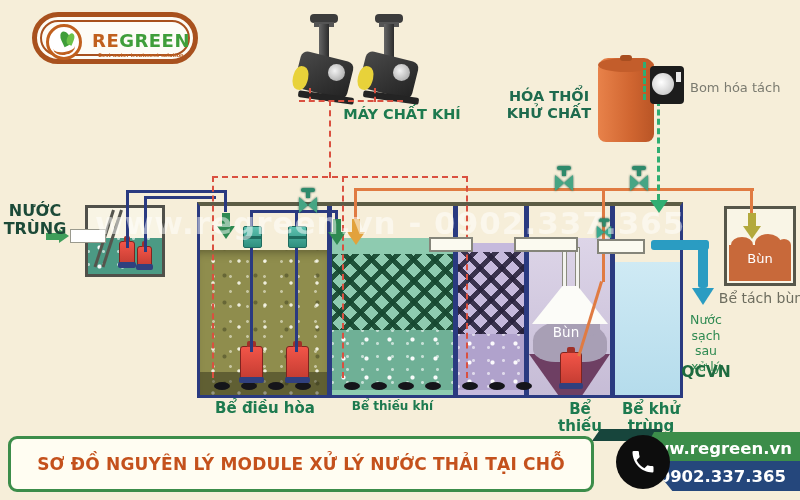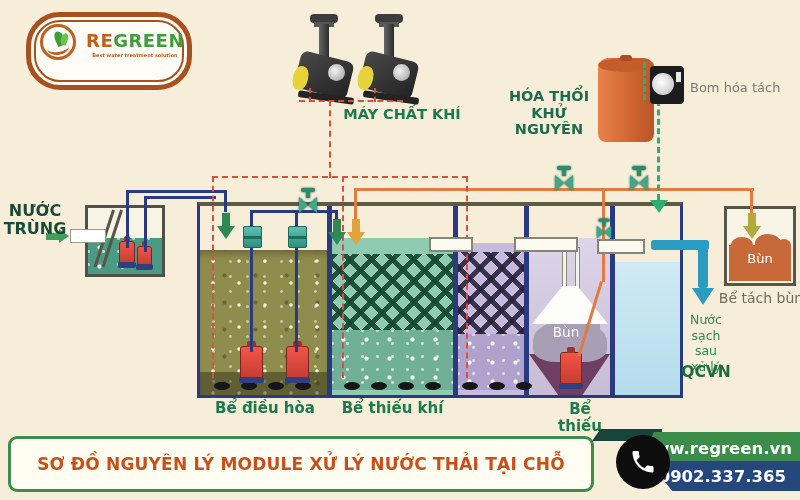--- a/index.html
+++ b/index.html
@@ -52,21 +52,21 @@
   .blower .disc{position:absolute;left:32px;top:50px;width:17px;height:17px;background:radial-gradient(circle at 40% 40%,#f2f2f2,#9a9a9a);border-radius:50%}
   .blower .feet{position:absolute;left:2px;top:80px;width:56px;height:7px;background:#242424;transform:rotate(8deg);border-radius:2px}
   .cloud{position:absolute;background:#a89fb5;border-radius:48% 52% 30% 30%;z-index:9}
   .wm{position:absolute;color:rgba(255,255,255,.5);font-weight:bold;white-space:nowrap;z-index:45;letter-spacing:1px}
 </style>
 </head>
 <body>
 
 <div id="stage">
 
-  <div class="abs" style="left:26px;top:12px;width:166px;height:78px;background:#fdfcf6;border:5px solid #a8511e;border-radius:34px;box-sizing:border-box;z-index:50">
+  <div class="abs" style="left:32px;top:12px;width:166px;height:52px;background:#fdfcf6;border:5px solid #a8511e;border-radius:34px;box-sizing:border-box;z-index:50">
     <div class="abs" style="left:3px;top:3px;right:3px;bottom:3px;border:2px solid #a8511e;border-radius:26px"></div>
     <div class="abs" style="left:9px;top:7px;width:36px;height:36px;background:#fff;border:3px solid #c0601e;border-radius:50%;box-sizing:border-box">
       <div class="abs" style="left:12px;top:4px;width:9px;height:15px;background:#3f9e3a;border-radius:50% 50% 50% 0;transform:rotate(-25deg)"></div>
       <div class="abs" style="left:18px;top:6px;width:7px;height:12px;background:#6cc24a;border-radius:50% 50% 0 50%;transform:rotate(22deg)"></div>
       <div class="abs" style="left:4px;top:13px;width:22px;height:12px;border-bottom:3px solid #c0601e;border-radius:50%;transform:rotate(-8deg)"></div>
     </div>
     <div class="abs" style="left:48px;top:13px;width:112px;text-align:center;font-weight:bold;font-size:18px;letter-spacing:.5px">
       <span style="color:#c0601e">RE</span><span style="color:#3f9e3a">GREEN</span>
       <div style="font-size:5px;color:#c0601e;margin-top:1px;letter-spacing:0">Best water treatment solution</div>
     </div>
@@ -100,21 +100,21 @@
   <div class="dred-v" style="left:212px;top:176px;height:202px"></div>
   <div class="dred-v" style="left:342px;top:176px;height:202px"></div>
   <div class="dred-v" style="left:466px;top:176px;height:202px"></div>
 
   <div class="abs" style="left:598px;top:58px;width:56px;height:84px;background:linear-gradient(90deg,#e8824a,#d06530 60%,#b95526);border-radius:10px 10px 8px 8px;z-index:8">
     <div class="abs" style="left:0;top:0;width:56px;height:14px;background:#c35d2b;border-radius:50%"></div>
     <div class="abs" style="left:22px;top:-3px;width:12px;height:6px;background:#a84e20;border-radius:3px"></div>
   </div>
   <div class="lbl" style="left:496px;top:88px;width:106px;font-size:14.5px;color:#1e6b4e;z-index:30">
     <div>HÓA THỔI</div>
-    <div>KHỬ NGUYÊN</div>
+    <div>KHỬ CHẤT</div>
   </div>
   <div class="abs" style="left:650px;top:66px;width:34px;height:38px;background:#1c1c1c;border-radius:4px;z-index:24">
     <div class="abs" style="left:2px;top:7px;width:22px;height:22px;background:radial-gradient(circle at 42% 42%,#ffffff,#b9b9b9);border-radius:50%"></div>
     <div class="abs" style="left:26px;top:6px;width:5px;height:10px;background:#e9e9e9"></div>
   </div>
   <div class="abs" style="left:690px;top:80px;font-size:13px;color:#7b7b70;z-index:30">Bom hóa tách</div>
   <div class="dgrn-v" style="left:643px;top:62px;height:38px"></div>
   <div class="dgrn-v" style="left:657px;top:100px;height:100px"></div>
   <div class="arrd" style="left:650px;top:200px;--c:#2fae72">
       <i class="head"></i>
@@ -264,23 +264,25 @@
   <div class="abs" style="left:724px;top:206px;width:72px;height:80px;background:#f9f5e6;border:3px solid #56564a;box-sizing:border-box;z-index:6">
     <div class="abs" style="left:2px;top:36px;width:62px;height:36px;background:#c8693a"></div>
     <div class="abs" style="left:4px;top:28px;width:22px;height:16px;background:#c8693a;border-radius:50% 50% 0 0"></div>
     <div class="abs" style="left:28px;top:25px;width:26px;height:18px;background:#c8693a;border-radius:50% 50% 0 0"></div>
     <div class="abs" style="left:50px;top:30px;width:14px;height:12px;background:#c8693a;border-radius:50% 50% 0 0"></div>
     <div class="abs" style="left:0;top:42px;width:66px;text-align:center;color:#fff;font-size:13px">Bùn</div>
   </div>
   <div class="abs" style="left:716px;top:290px;width:90px;text-align:center;font-size:14px;color:#6d6d5f;z-index:30">Bể tách bùn</div>
 
   <div class="lbl" style="left:205px;top:400px;width:120px;font-size:15px;z-index:30">Bể điều hòa</div>
-  <div class="lbl" style="left:335px;top:400px;width:115px;font-size:15px;z-index:30">Bể thiếu khí</div>
+  <div class="lbl" style="left:335px;top:400px;width:115px;font-size:12px;z-index:30">Bể thiếu khí</div>
   <div class="lbl" style="left:545px;top:401px;width:70px;font-size:15px;z-index:30">Bể thiếu</div>
-
+  <div class="lbl" style="left:597px;top:401px;width:108px;font-size:15px;z-index:30">Bể khử trùng</div>
+
+  <div class="wm" style="left:95px;top:205px;font-size:31px">www.regreen.vn - 0902.337.365</div>
 
   <div class="abs" style="left:8px;top:436px;width:586px;height:56px;background:#fffdf2;border:3px solid #3c8d4a;border-radius:9px;box-sizing:border-box;display:flex;align-items:center;justify-content:center;z-index:50">
     <div style="color:#c4511c;font-weight:bold;font-size:17px;letter-spacing:.2px">SƠ ĐỒ NGUYÊN LÝ MODULE XỬ LÝ NƯỚC THẢI TẠI CHỖ</div>
   </div>
 
   <div class="abs" style="left:592px;top:429px;width:70px;height:12px;background:#17453c;clip-path:polygon(0 100%,12% 0,100% 0,100% 100%);z-index:49"></div>
   <div class="abs" style="left:636px;top:432px;width:164px;height:33px;background:#3c8d4a;clip-path:polygon(11% 0,100% 0,100% 100%,0 100%);display:flex;align-items:center;justify-content:flex-end;padding-right:8px;box-sizing:border-box;z-index:50">
     <span style="color:#fff;font-weight:bold;font-size:16.5px">www.regreen.vn</span>
   </div>
   <div class="abs" style="left:648px;top:461px;width:152px;height:30px;background:#25477c;clip-path:polygon(0 0,100% 0,100% 100%,16% 100%);display:flex;align-items:center;justify-content:flex-end;padding-right:14px;box-sizing:border-box;z-index:50">

